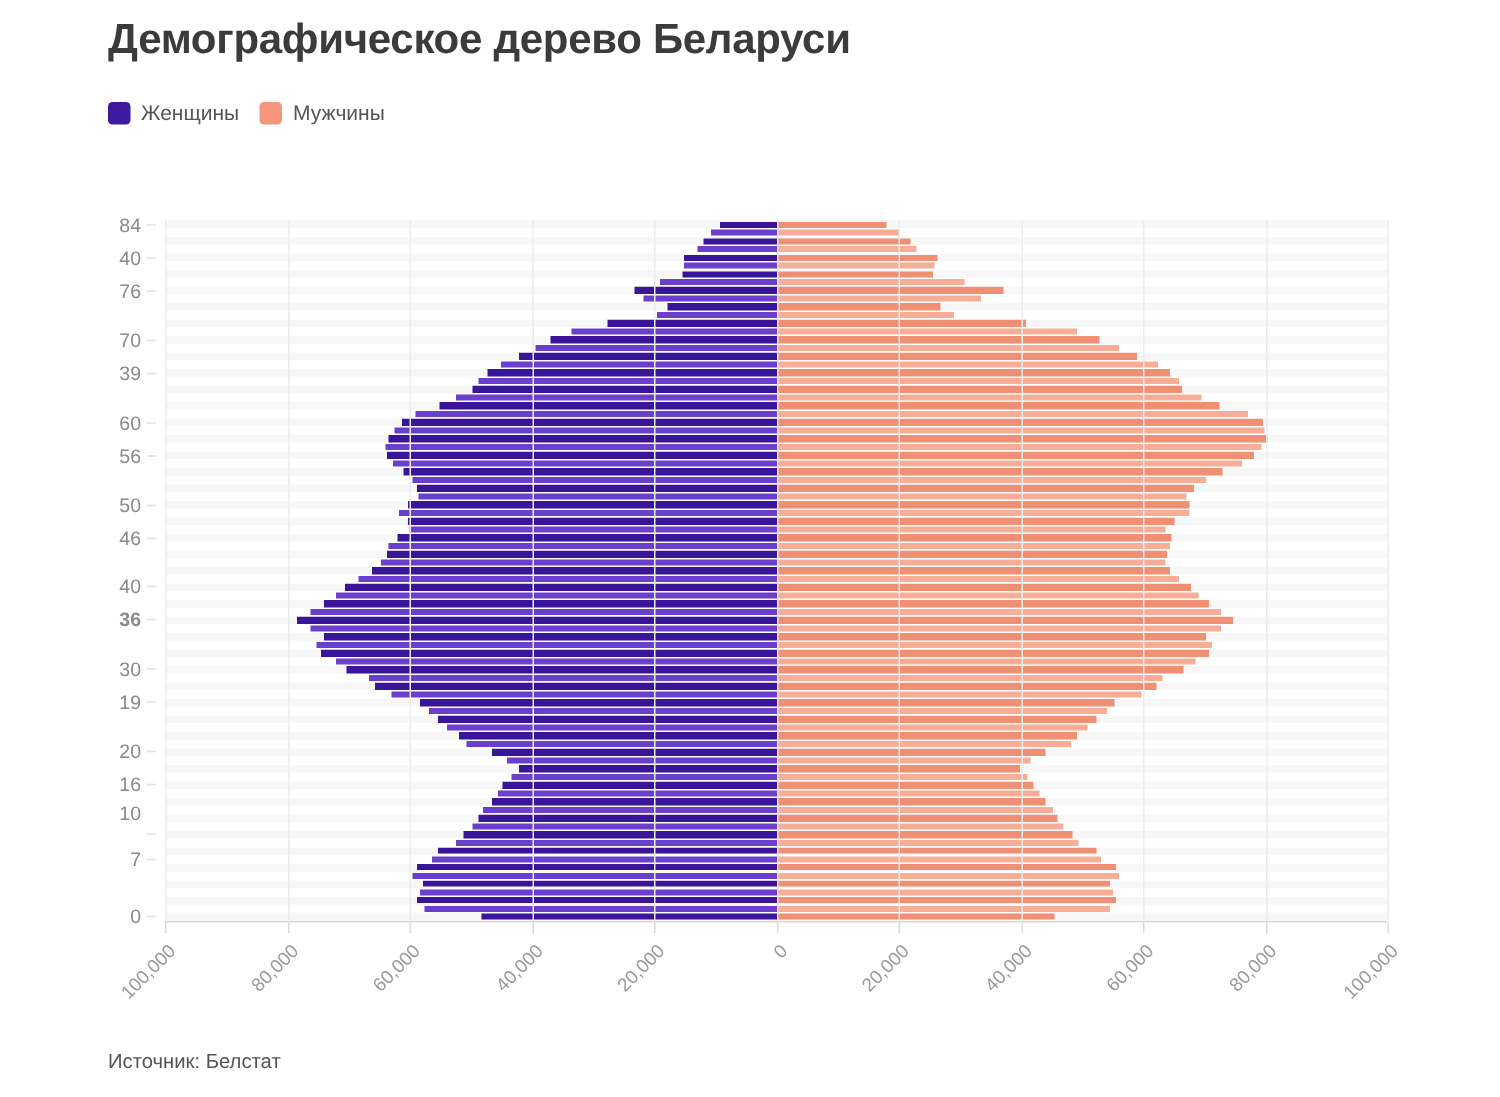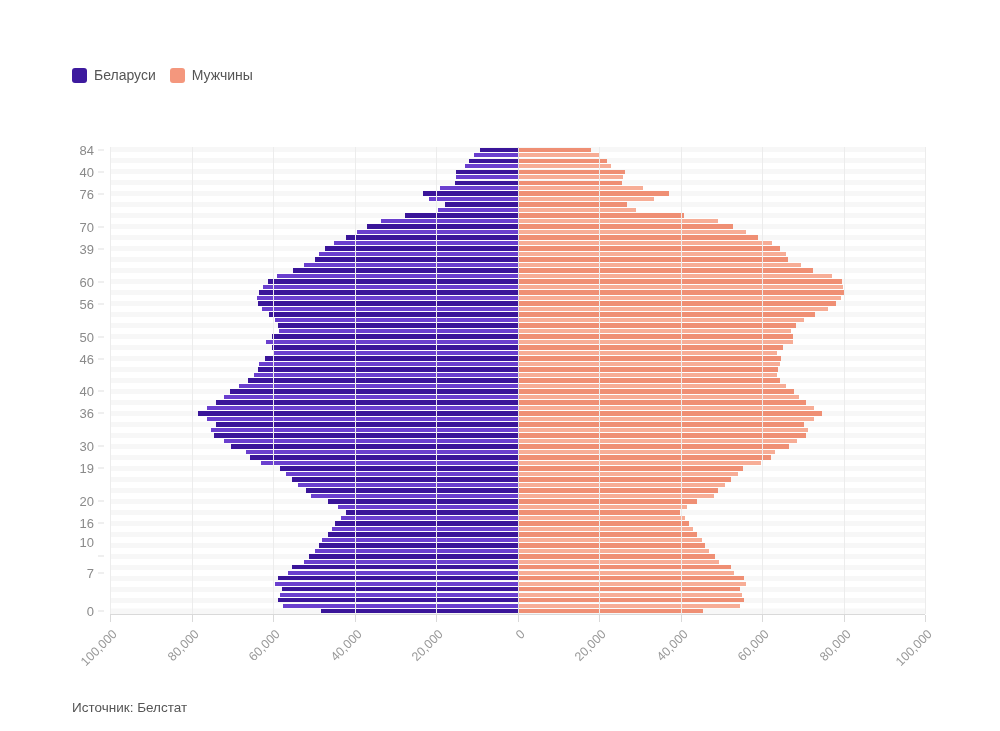--- a/index.html
+++ b/index.html
@@ -71,25 +71,26 @@
   .source{
     position:absolute;left:72px;top:700px;
     font-size:13.5px;color:#555555;white-space:nowrap;
   }
 </style>
 </head>
 <body>
 
 <div class="chart-root">
 
+  <div class="title">Демографическое дерево Беларуси</div>
 
   <div class="legend">
     <div class="legend-item">
       <span class="legend-swatch" id="sw-m" style="background: rgb(61, 26, 158);"></span>
-      <span class="legend-label">Беларуси</span>
+      <span class="legend-label">Женщины</span>
     </div>
     <div class="legend-item">
       <span class="legend-swatch" id="sw-f" style="background: rgb(244, 151, 125);"></span>
       <span class="legend-label">Мужчины</span>
     </div>
   </div>
 
   <div class="plot">
     <div class="plot-bg"></div>
     <div class="rows" id="rows">
@@ -550,21 +551,21 @@
       <div class="ylab" style="top: 134.606px;">60</div>
       <div class="ytick" style="top: 134.606px;"></div>
       <div class="ylab" style="top: 156.582px;">56</div>
       <div class="ytick" style="top: 156.582px;"></div>
       <div class="ylab" style="top: 189.547px;">50</div>
       <div class="ytick" style="top: 189.547px;"></div>
       <div class="ylab" style="top: 211.524px;">46</div>
       <div class="ytick" style="top: 211.524px;"></div>
       <div class="ylab" style="top: 244.488px;">40</div>
       <div class="ytick" style="top: 244.488px;"></div>
-      <div class="ylab" style="top: 266.465px;">36</div>
+      <div class="ylab" style="top: 266.465px; font-weight: bold;">36</div>
       <div class="ytick" style="top: 266.465px;"></div>
       <div class="ylab" style="top: 299.429px;">30</div>
       <div class="ytick" style="top: 299.429px;"></div>
       <div class="ylab" style="top: 321.406px;">19</div>
       <div class="ytick" style="top: 321.406px;"></div>
       <div class="ylab" style="top: 354.371px;">20</div>
       <div class="ytick" style="top: 354.371px;"></div>
       <div class="ylab" style="top: 376.347px;">16</div>
       <div class="ytick" style="top: 376.347px;"></div>
       <div class="ylab" style="top: 395px;">10</div>

